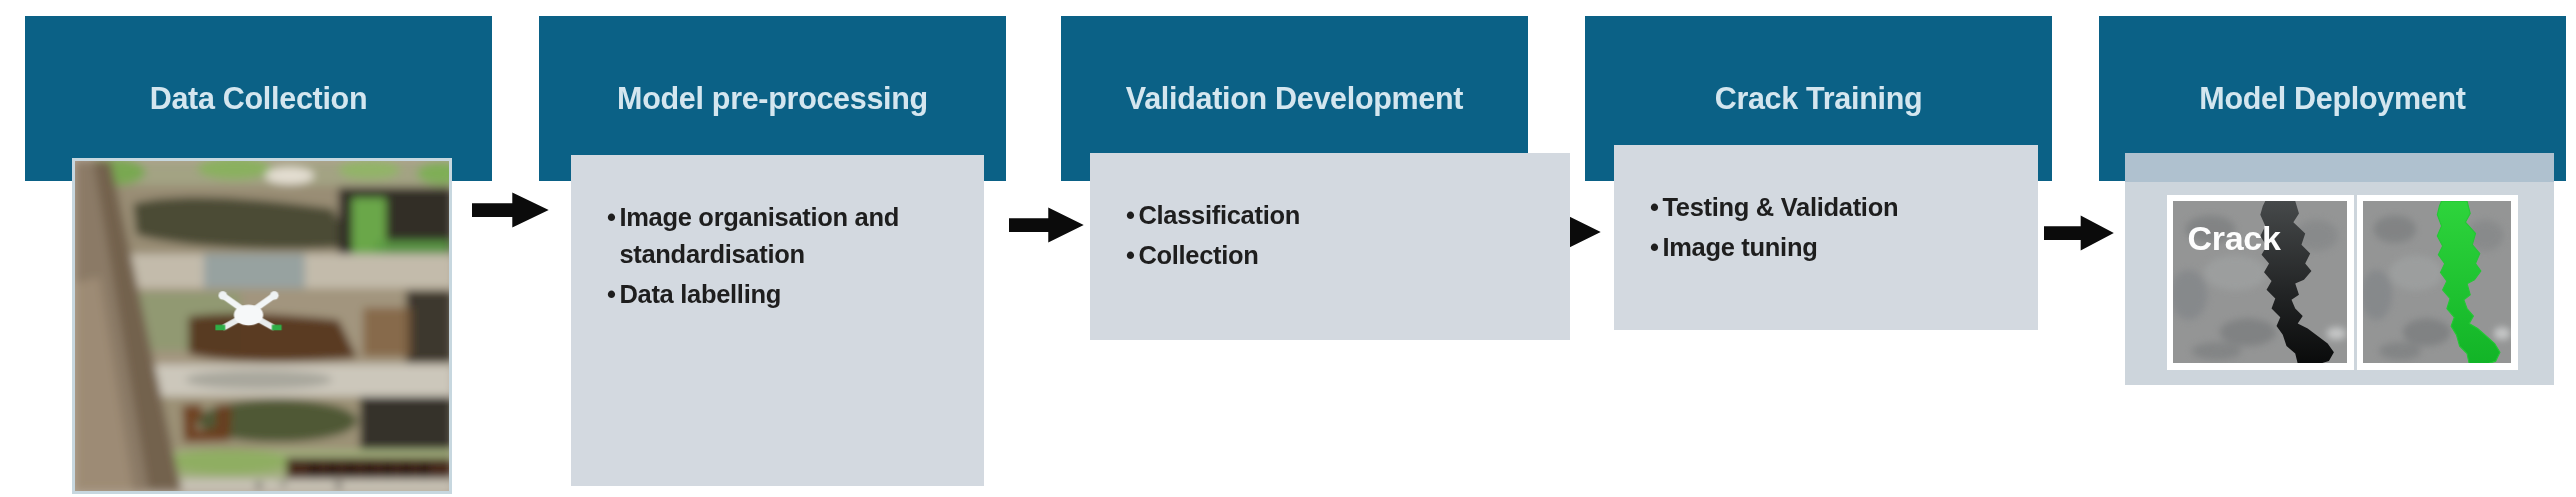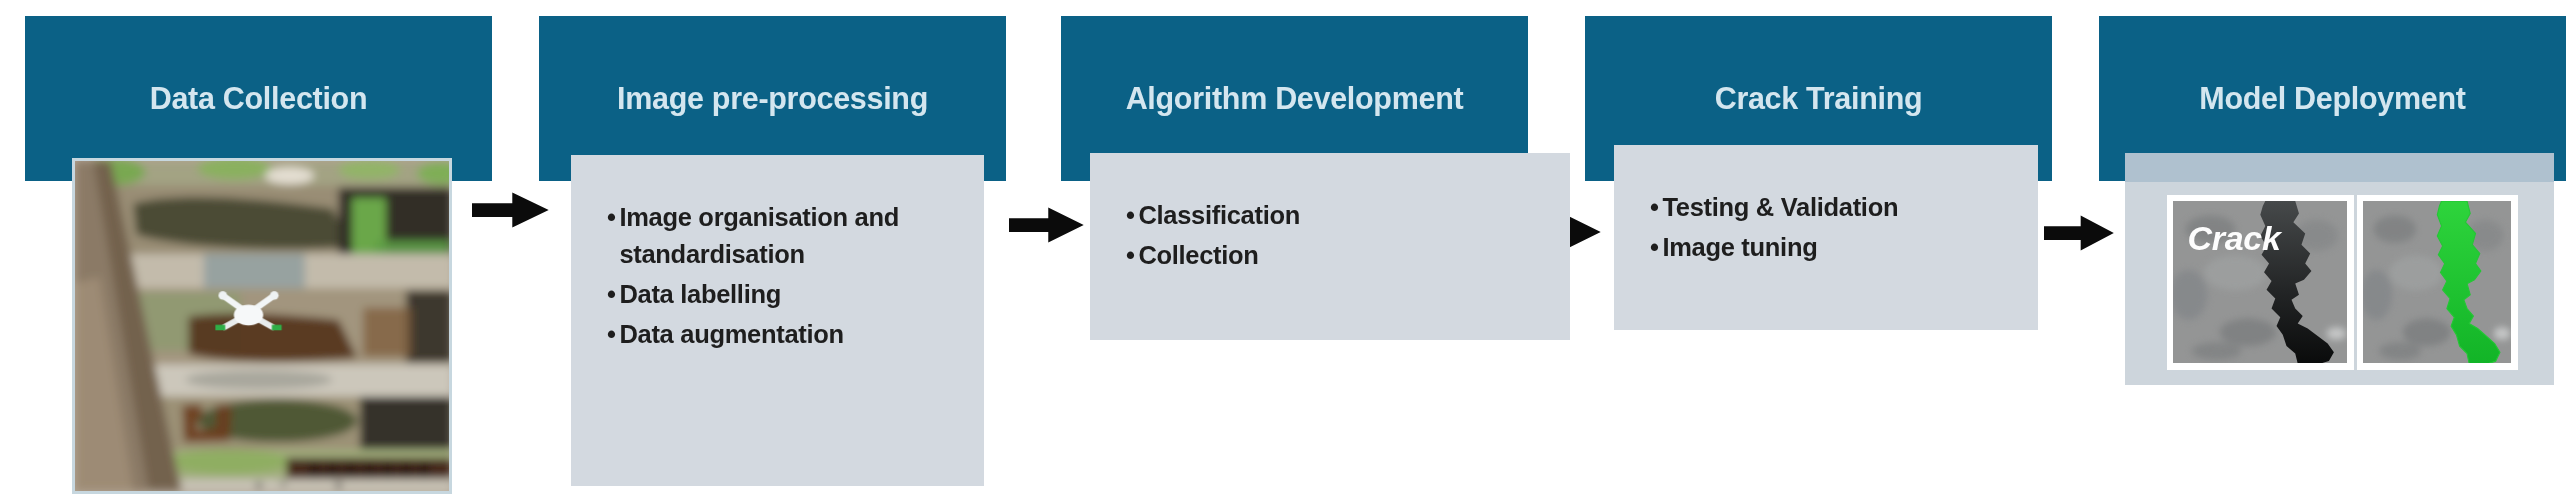--- a/index.html
+++ b/index.html
@@ -54,21 +54,21 @@
   .deploy-panel{
     position:absolute;left:25.5px;top:137px;width:429px;height:232px;
     background:var(--panel-gray-light,#cdd5dc);z-index:2;
   }
   .deploy-strip{
     position:absolute;left:0;top:0;width:429px;height:29px;
     background:var(--panel-strip,#afc1cf);
   }
   .crack-frame{
     position:absolute;top:42px;height:175px;background:var(--frame-white,#fff);
-    box-sizing:border-box;padding:6.2px;font-style:italic;
+    box-sizing:border-box;padding:6.2px;
   }
   .crack-frame.left{left:42px;width:187px;}
   .crack-frame.right{left:232px;width:161px;}
   .crack-frame svg{display:block;width:100%;height:100%;}
   .crack-label{
     position:absolute;left:21px;top:24px;color:#fdfdfd;font-size:34px;
     font-weight:600;letter-spacing:-0.3px;z-index:3;
   }
   
   .flow-arrow{position:absolute;z-index:1;}
@@ -157,40 +157,39 @@
   </section>
 
   <div class="flow-arrow a1">
     <svg viewBox="0 0 120 64" preserveAspectRatio="none">
         <path d="M0,21 H62 V4 L118,32 L62,60 V43 H0 Z" style="fill:var(--arrow,#0b0b0b)"></path>
       </svg>
   </div>
 
   <section class="stage s2">
     <div class="stage-header">
-      <span class="stage-title">Image pre-processing</span>
+      <span class="stage-title">Model pre-processing</span>
     </div>
     <div class="stage-body">
       <ul class="bullets">
         <li>Image organisation and standardisation</li>
         <li>Data labelling</li>
-        <li>Data augmentation</li>
       </ul>
     </div>
   </section>
 
   <div class="flow-arrow a2">
     <svg viewBox="0 0 120 64" preserveAspectRatio="none">
         <path d="M0,21 H62 V4 L118,32 L62,60 V43 H0 Z" style="fill:var(--arrow,#0b0b0b)"></path>
       </svg>
   </div>
 
   <section class="stage s3">
     <div class="stage-header">
-      <span class="stage-title">Algorithm Development</span>
+      <span class="stage-title">Validation Development</span>
     </div>
     <div class="stage-body">
       <ul class="bullets">
         <li>Classification</li>
         <li>Collection</li>
       </ul>
     </div>
   </section>
 
   <div class="flow-arrow a3">

